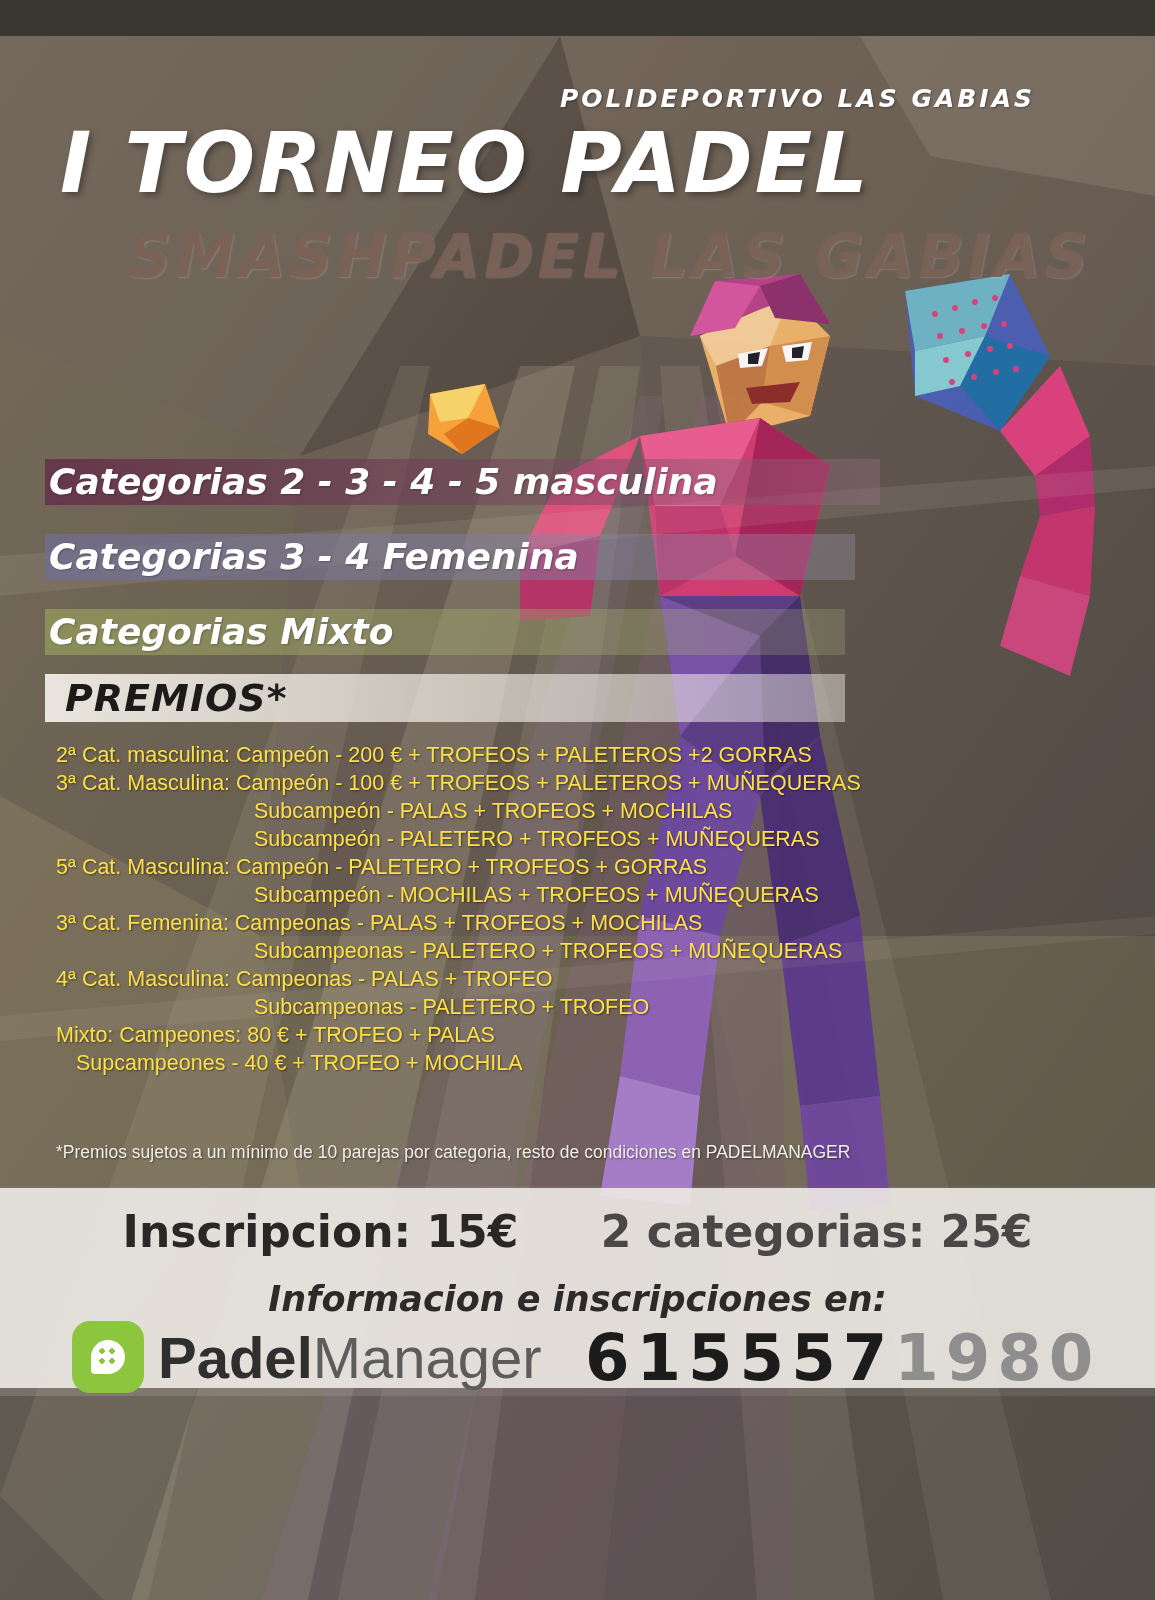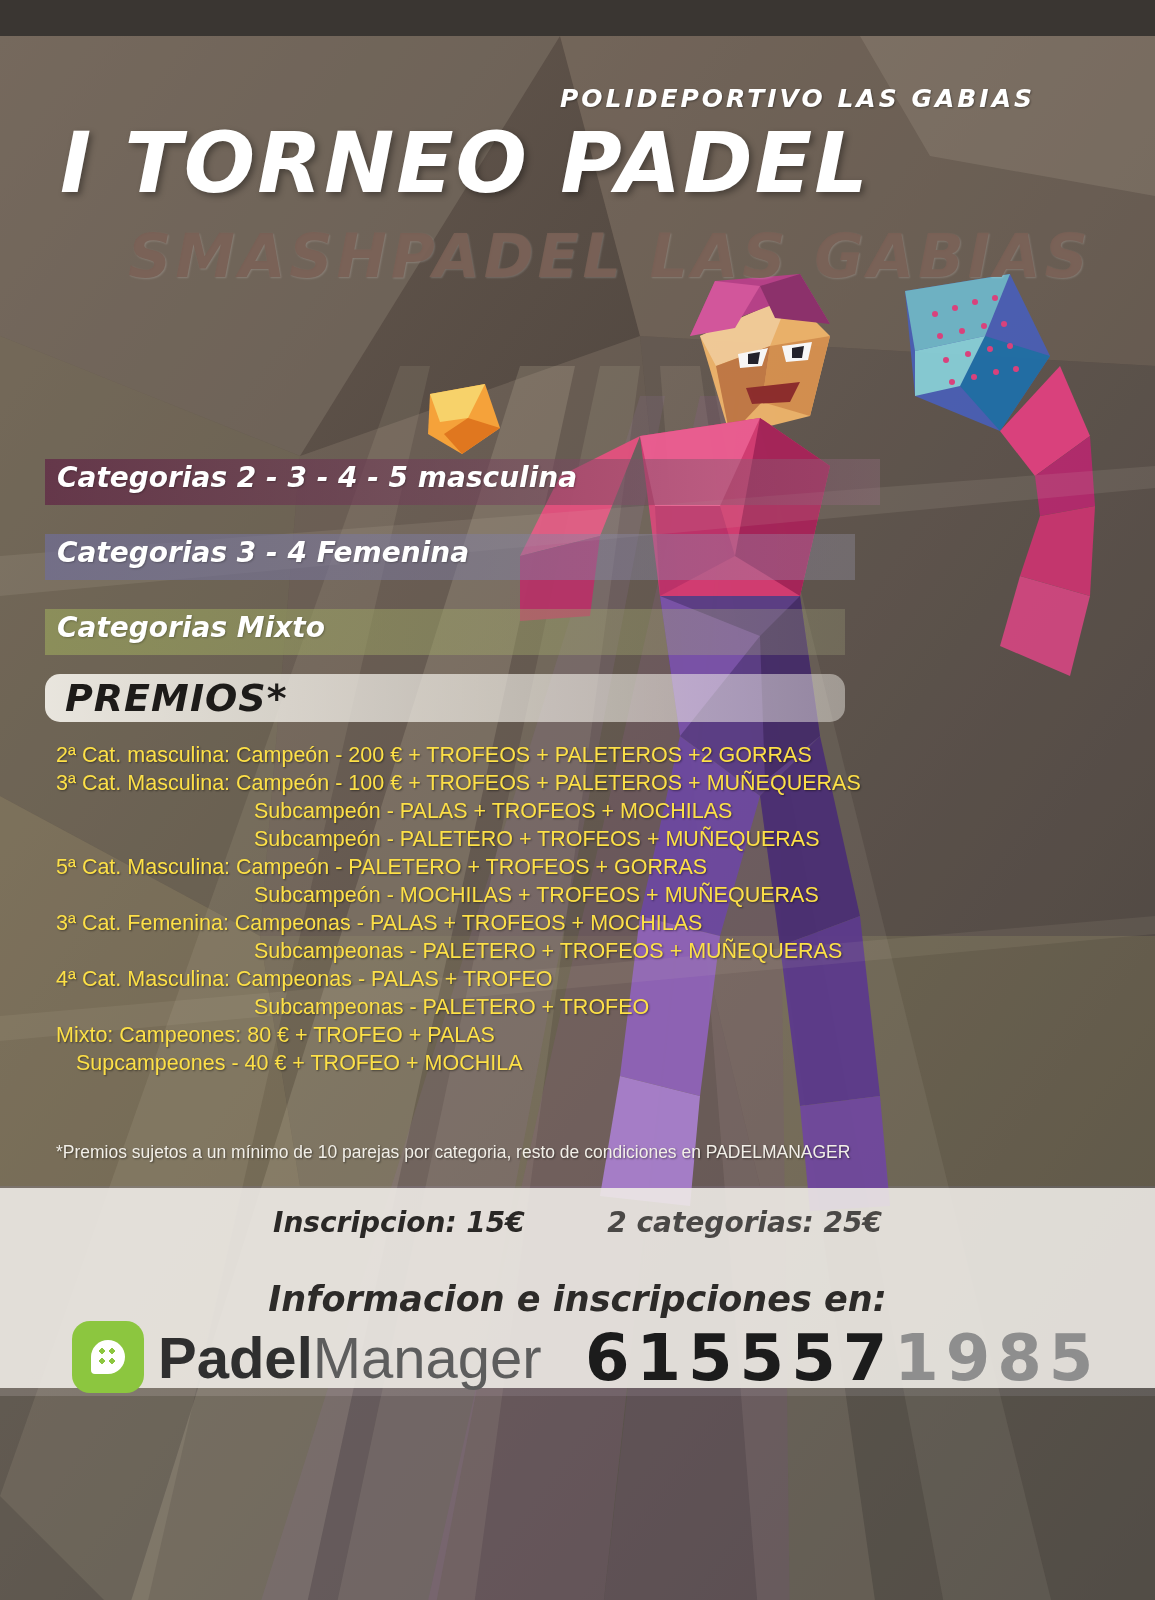--- a/index.html
+++ b/index.html
@@ -61,37 +61,36 @@
     color: #ffffff;
     white-space: nowrap;
   }
 
   
   .cat-bar {
     position: absolute; left: 45px;
     height: 46px;
   }
   .cat-bar span {
-    position: absolute; left: 12px; top: 2px;
-    font-family: "DejaVu Sans", sans-serif;
-    font-weight: bold; font-style: italic;
-    font-size: 28px;
+    position: absolute; left: 4px; top: 2px;
+    font-family: "DejaVu Sans", sans-serif;
+    font-weight: bold; font-style: italic;
+    font-size: 36px;
     color: #ffffff;
     white-space: nowrap;
     text-shadow: 1px 1px 2px rgba(0,0,0,.25);
   }
   #cat1 { top: 423px; width: 835px; background: linear-gradient(90deg, rgba(97,42,70,.78), rgba(150,110,130,.38)); }
   #cat2 { top: 498px; width: 810px; background: linear-gradient(90deg, rgba(112,110,150,.72), rgba(160,160,185,.30)); }
   #cat3 { top: 573px; width: 800px; background: linear-gradient(90deg, rgba(150,158,92,.72), rgba(185,190,140,.22)); }
 
   .premios-bar {
     position: absolute; top: 638px; left: 45px;
     width: 800px; height: 48px;
     background: linear-gradient(90deg, rgba(243,240,233,.92), rgba(243,240,233,.45));
-    border-radius: 15px;
   }
   .premios-bar span {
     position: absolute; left: 20px; top: 2px;
     font-family: "DejaVu Sans", sans-serif;
     font-weight: bold; font-style: italic;
     font-size: 38px; letter-spacing: 1px;
     color: #1d1b19;
   }
 
   
@@ -122,22 +121,22 @@
     width: 1155px; height: 200px;
     background: rgba(240,237,231,.88);
   }
   .price-row {
     position: absolute; top: 1170px; left: 0; width: 1155px;
     text-align: center;
   }
   .price-a, .price-b {
     display: inline-block;
     font-family: "DejaVu Sans", sans-serif;
-    font-weight: bold; font-style: italic;
-    font-size: 28px;
+    font-weight: bold; 
+    font-size: 44px;
     color: #2a2826;
   }
   .price-a { margin-right: 78px; }
   .price-b { color: #4a4846; }
   .info-line {
     position: absolute; top: 1243px; left: 0; width: 1155px;
     text-align: center;
     font-family: "DejaVu Sans", sans-serif;
     font-weight: bold; font-style: italic;
     font-size: 35px;
@@ -353,21 +352,21 @@
     <span class="price-b">2 categorias: 25€</span>
   </div>
 
   <div class="info-line">Informacion e inscripciones en:</div>
 
   <div class="pm-logo">
     <div class="dot-grid"></div>
   </div>
   <div class="pm-text"><b>Padel</b><span class="light">Manager</span></div>
 
-  <div class="phone"><span>615557</span><span class="grey">1985</span></div>
+  <div class="phone"><span>615557</span><span class="grey">1980</span></div>
 
   <div class="sponsors">
 
     
 
     
 
     
 
     

